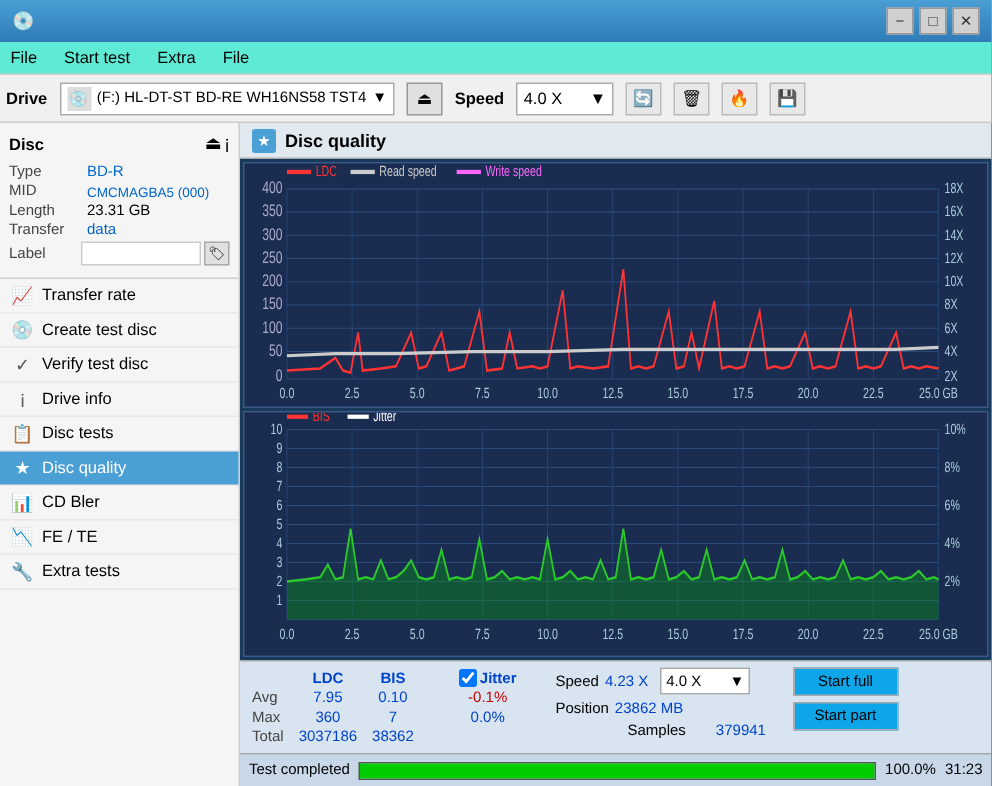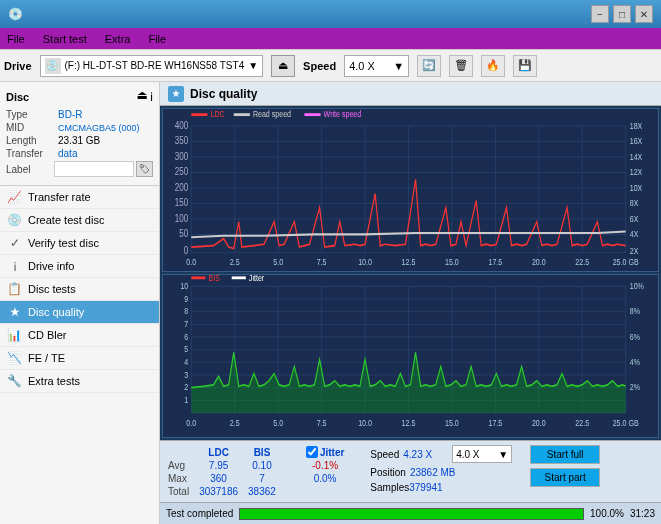--- a/index.html
+++ b/index.html
@@ -37,21 +37,21 @@
       background: #d0d0d0;
       border: 1px solid #999;
       display: flex;
       align-items: center;
       justify-content: center;
       font-size: 10px;
       cursor: pointer;
       color: #333;
     }
     .menu-bar {
-      background: #a21caf;
+      background: #5eead4;
       border-bottom: 1px solid #ccc;
       display: flex;
       align-items: center;
       padding: 2px 4px;
       height: 22px;
       gap: 12px;
     }
     .menu-item {
       font-size: 11px;
       color: #000;
@@ -643,31 +643,31 @@
           <td></td>
           <td></td>
           <td></td>
         </tr>
       </tbody>
         </table>
 
       <div style="display:flex;flex-direction:column;gap:4px;margin-left:10px;">
         <div style="display:flex;align-items:center;gap:4px;font-size:10px;">
           <span>Speed</span>
-          <span style="color:#0044cc;margin-right:16px;">4.23 X</span>
+          <span style="color:#0044cc;margin-right:4px;">4.23 X</span>
           <div style="background:white;border:1px solid #aaa;height:18px;width:60px;display:flex;align-items:center;padding:0 3px;font-size:10px;">
             <span>4.0 X</span>
             <span style="margin-left:auto">▼</span>
           </div>
         </div>
         <div style="display:flex;align-items:center;gap:4px;font-size:10px;">
           <span>Position</span>
           <span style="color:#0044cc;">23862 MB</span>
         </div>
-        <div style="display:flex;align-items:center;gap:0;font-size:10px;">
+        <div style="display:flex;align-items:center;gap:20px;font-size:10px;margin-left:48px;">
           <span>Samples</span>
           <span style="color:#0044cc;">379941</span>
         </div>
       </div>
 
       <div style="display:flex;flex-direction:column;gap:4px;margin-left:10px;">
         <button class="btn-start">Start full</button>
         <button class="btn-start">Start part</button>
       </div>
     </div>

